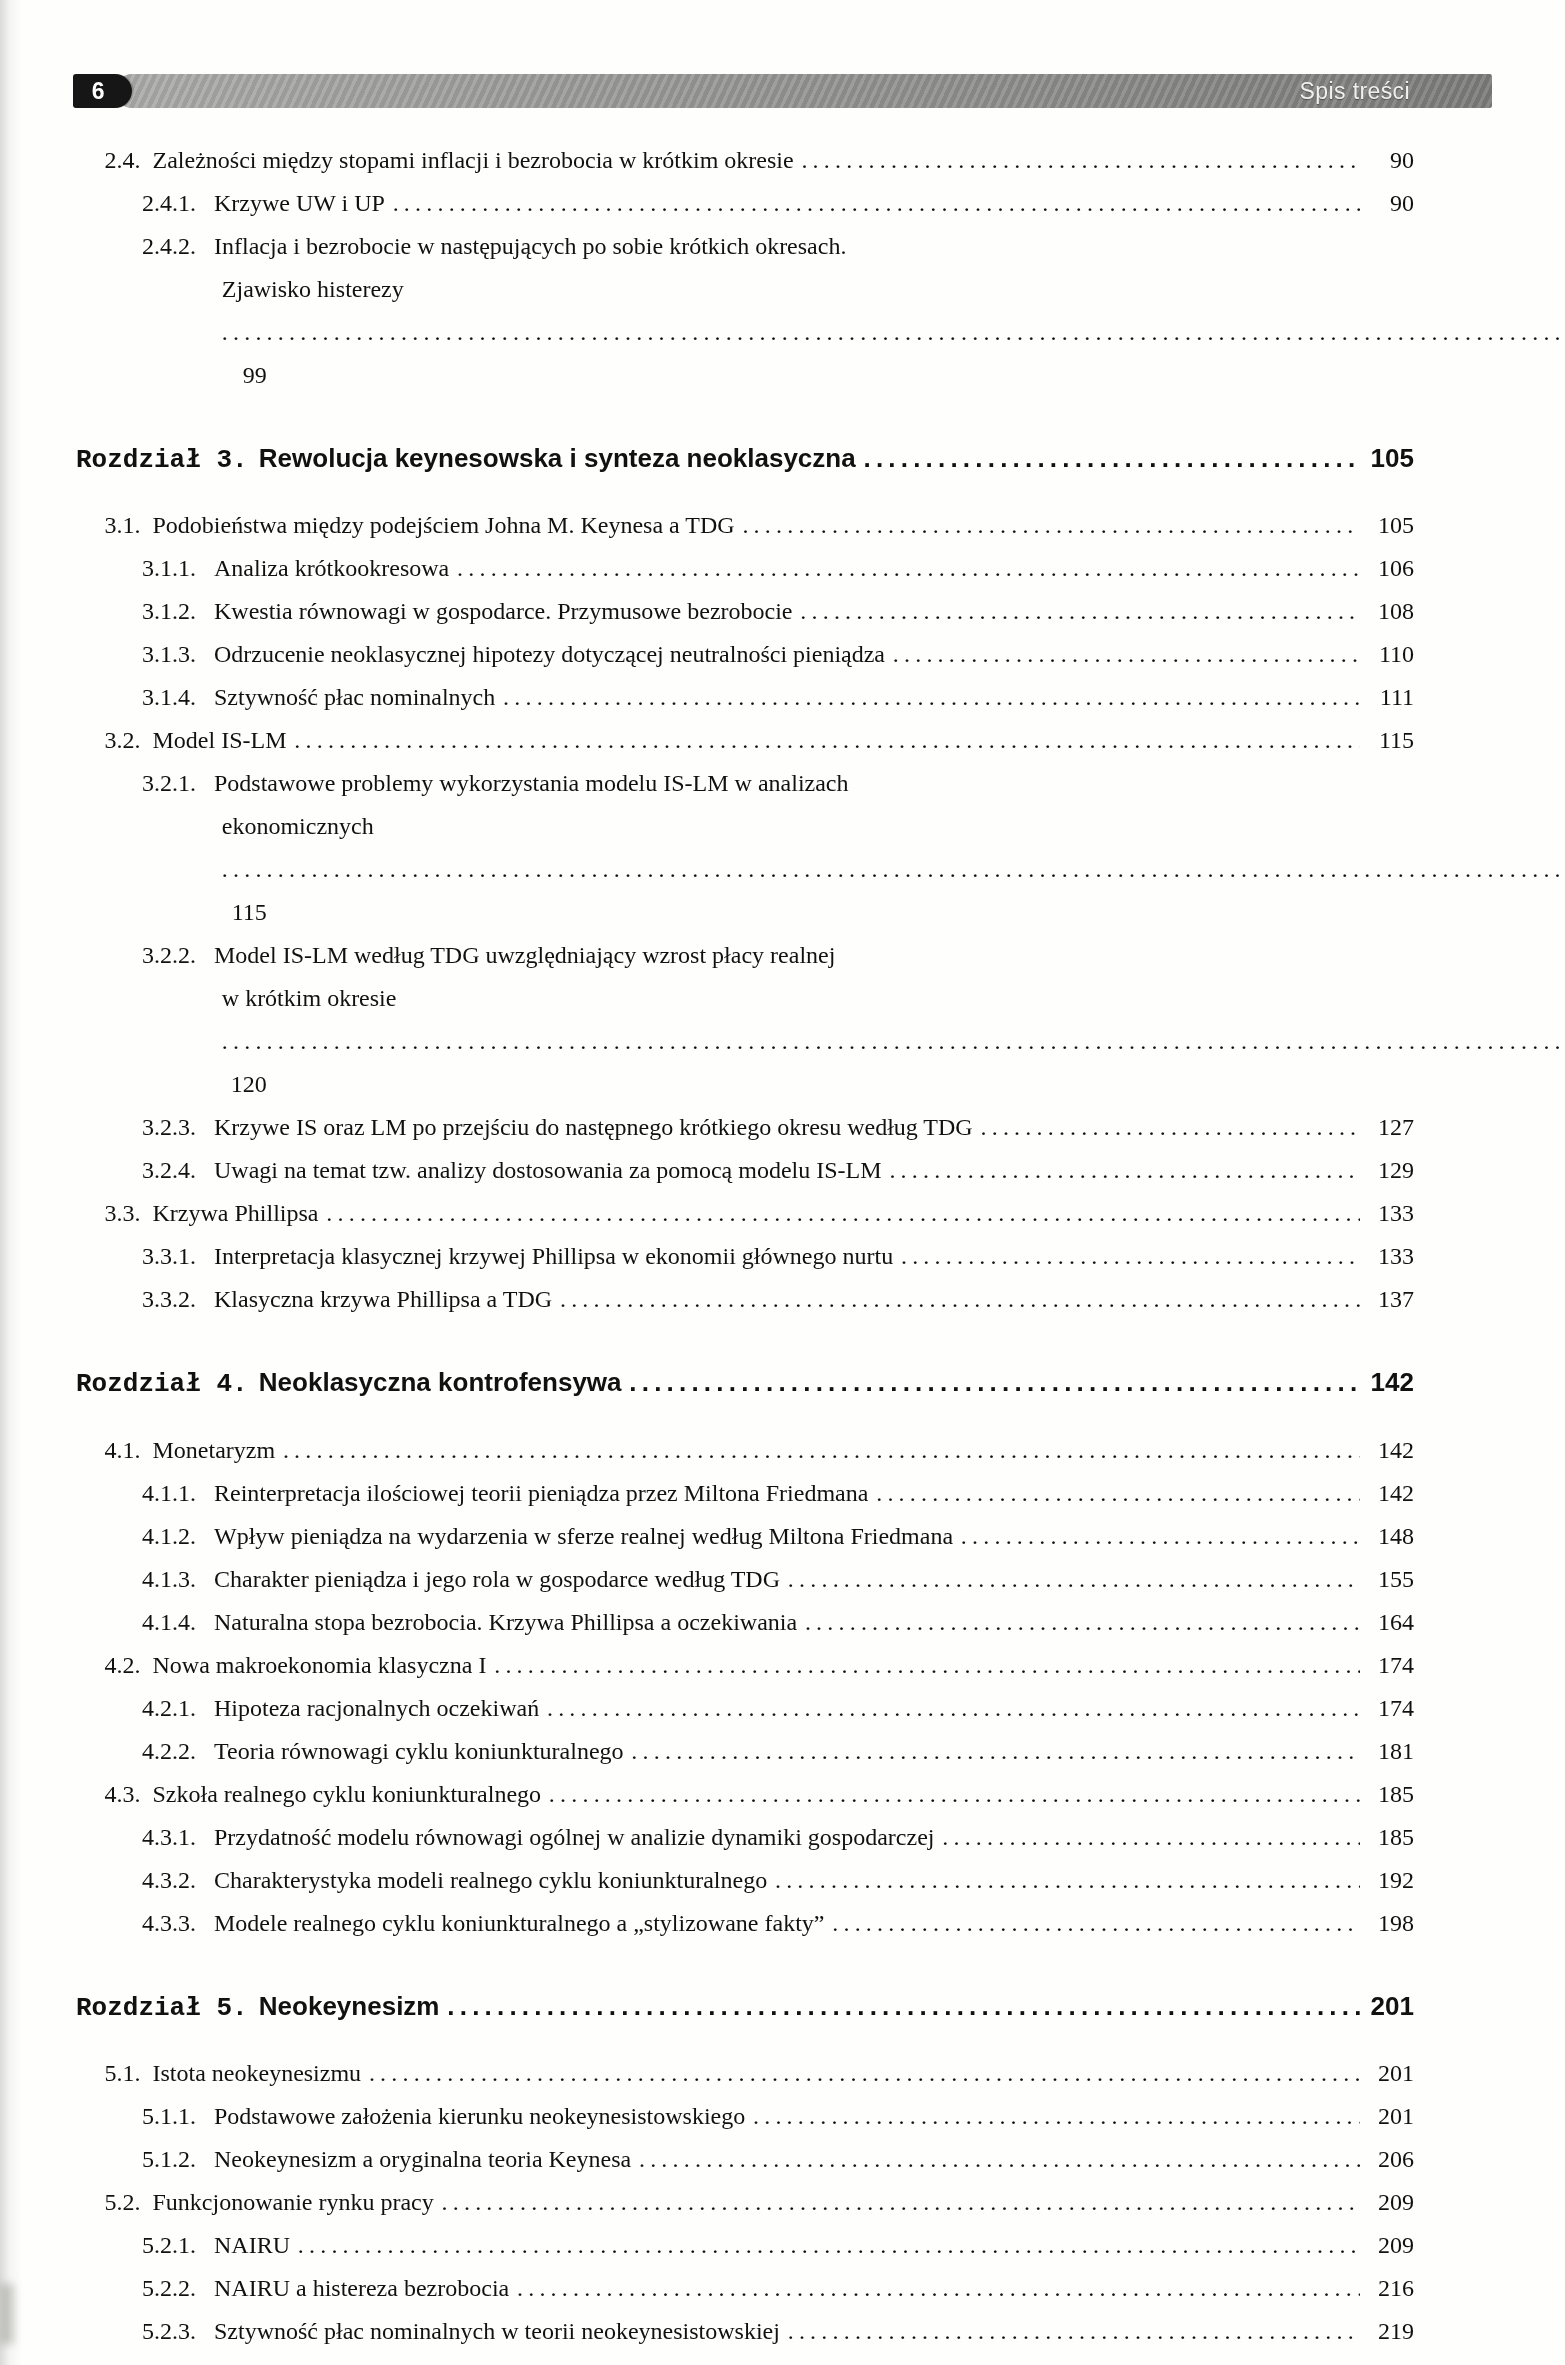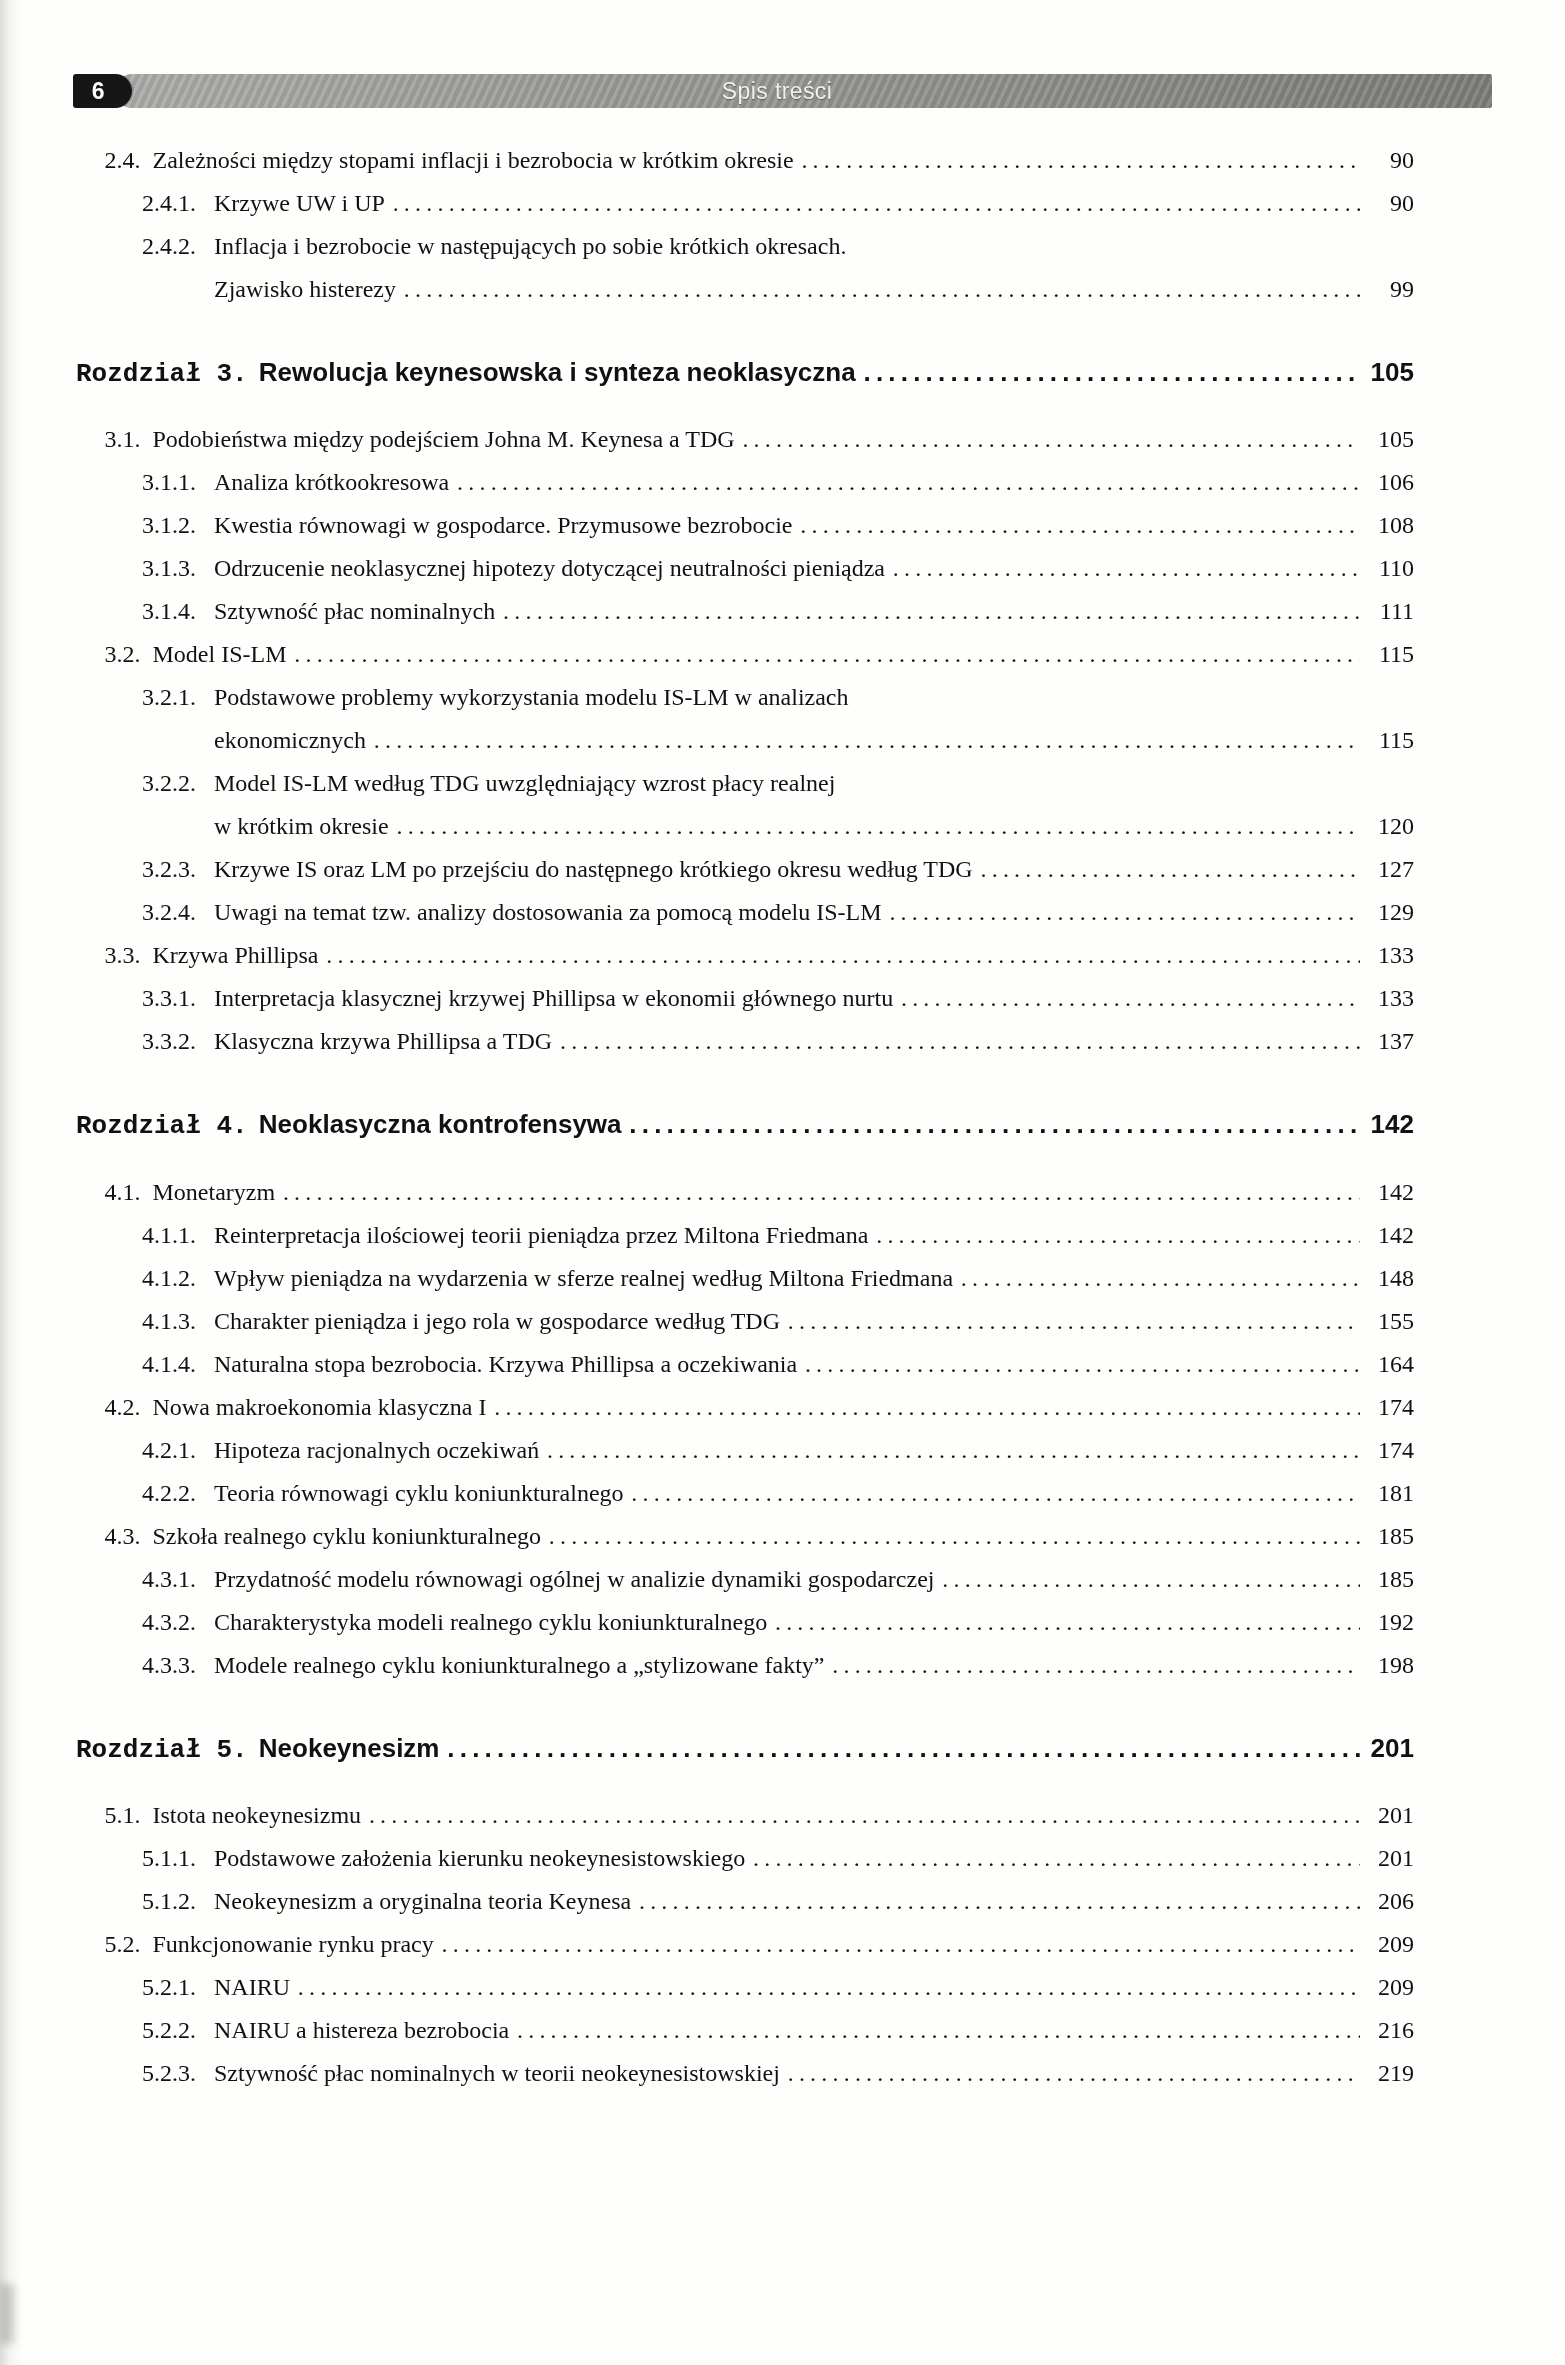--- a/index.html
+++ b/index.html
@@ -70,21 +70,21 @@
     height: 34px;
     margin-left: -17px;
     padding-left: 29px;
     padding-right: 82px;
     border-radius: 19px 2.6px 2.6px 19px;
     background:
       repeating-linear-gradient(115deg, rgba(255,255,255,0.10) 0 3.4px, rgba(0,0,0,0.06) 3.4px 7.8px),
       linear-gradient(90deg, #ababa9 0%, #9c9c9a 30%, #8d8d8b 65%, #7b7b79 100%);
     display: flex;
     align-items: center;
-    justify-content: center;
+    justify-content: flex-end;
     z-index: 1;
   }
   .header-title {
     font-family: "Liberation Sans", sans-serif;
     font-size: 23px;
     color: #f0f0ee;
     text-shadow: 0 0.9px 0.9px rgba(0,0,0,0.35);
     letter-spacing: 0.4px;
   }
 
@@ -123,21 +123,21 @@
     min-width: 45px;
     text-align: right;
     white-space: nowrap;
   }
 
   
   .s1 { padding-left: 28.5px; }
   .s1 .num { min-width: 48px; }
   .s2 { padding-left: 66px; }
   .s2 .num { min-width: 72px; }
-  .s2 .cont { padding-left: 72px; }
+  .s2 .cont { padding-left: 72px; flex-direction: column; }
 
   .chapter {
     font-family: "Liberation Sans", sans-serif;
     font-weight: 700;
     font-size: 26px;
     margin-top: 40px;
     margin-bottom: 22.4px;
   }
   .chapter .num { margin-right: 11.2px; font-family: Liberation Mono, monospace; }
   .chapter .dots { letter-spacing: 5.2px; }

